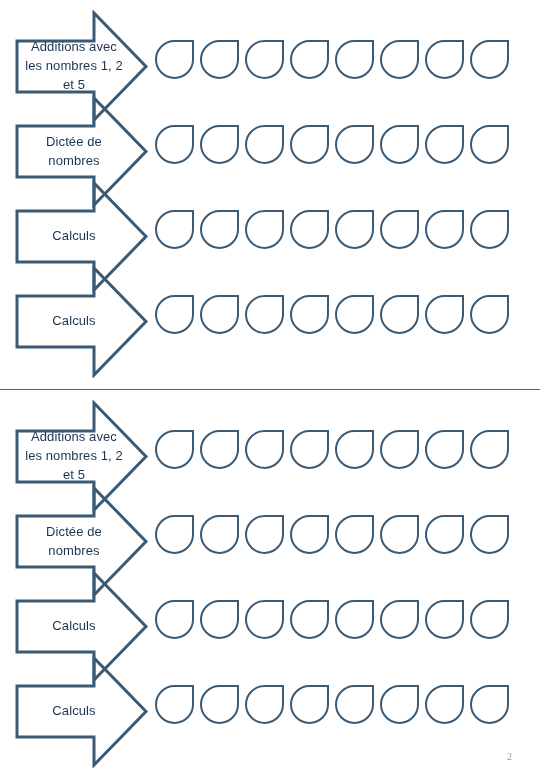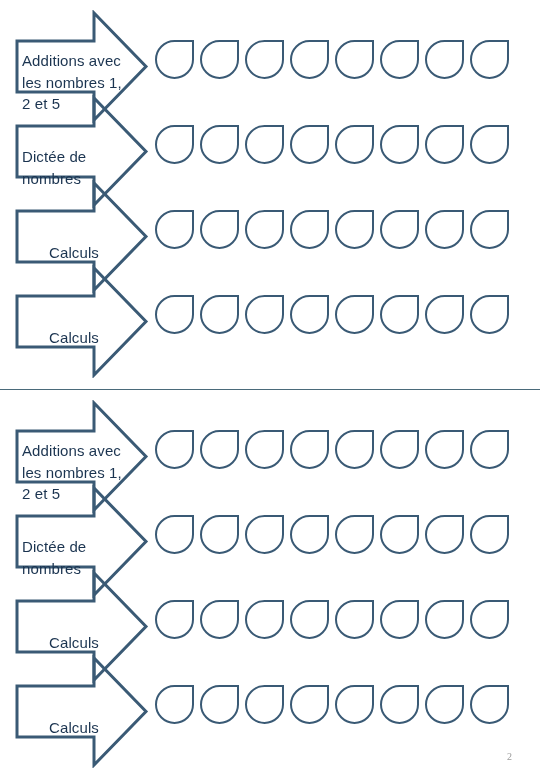--- a/index.html
+++ b/index.html
@@ -52,27 +52,28 @@
     position: absolute;
     left: 0;
     top: 0;
     width: 135px;
     height: 113px;
   }
   .arrow-shape svg { display: block; width: 135px; height: 113px; }
   .arrow-label {
     position: absolute;
     left: 8px;
-    top: 16px;
+    top: 0;
     width: 104px;
     height: 113px;
     display: flex;
     align-items: center;
     justify-content: center;
-    font-size: 15px;
+    text-align: center;
+    font-size: 13px;
     line-height: 1.45;
     color: #1b3450;
     letter-spacing: 0.1px;
     pointer-events: none;
   }
 
   
   .drop-row {
     position: absolute;
     height: 45px;

